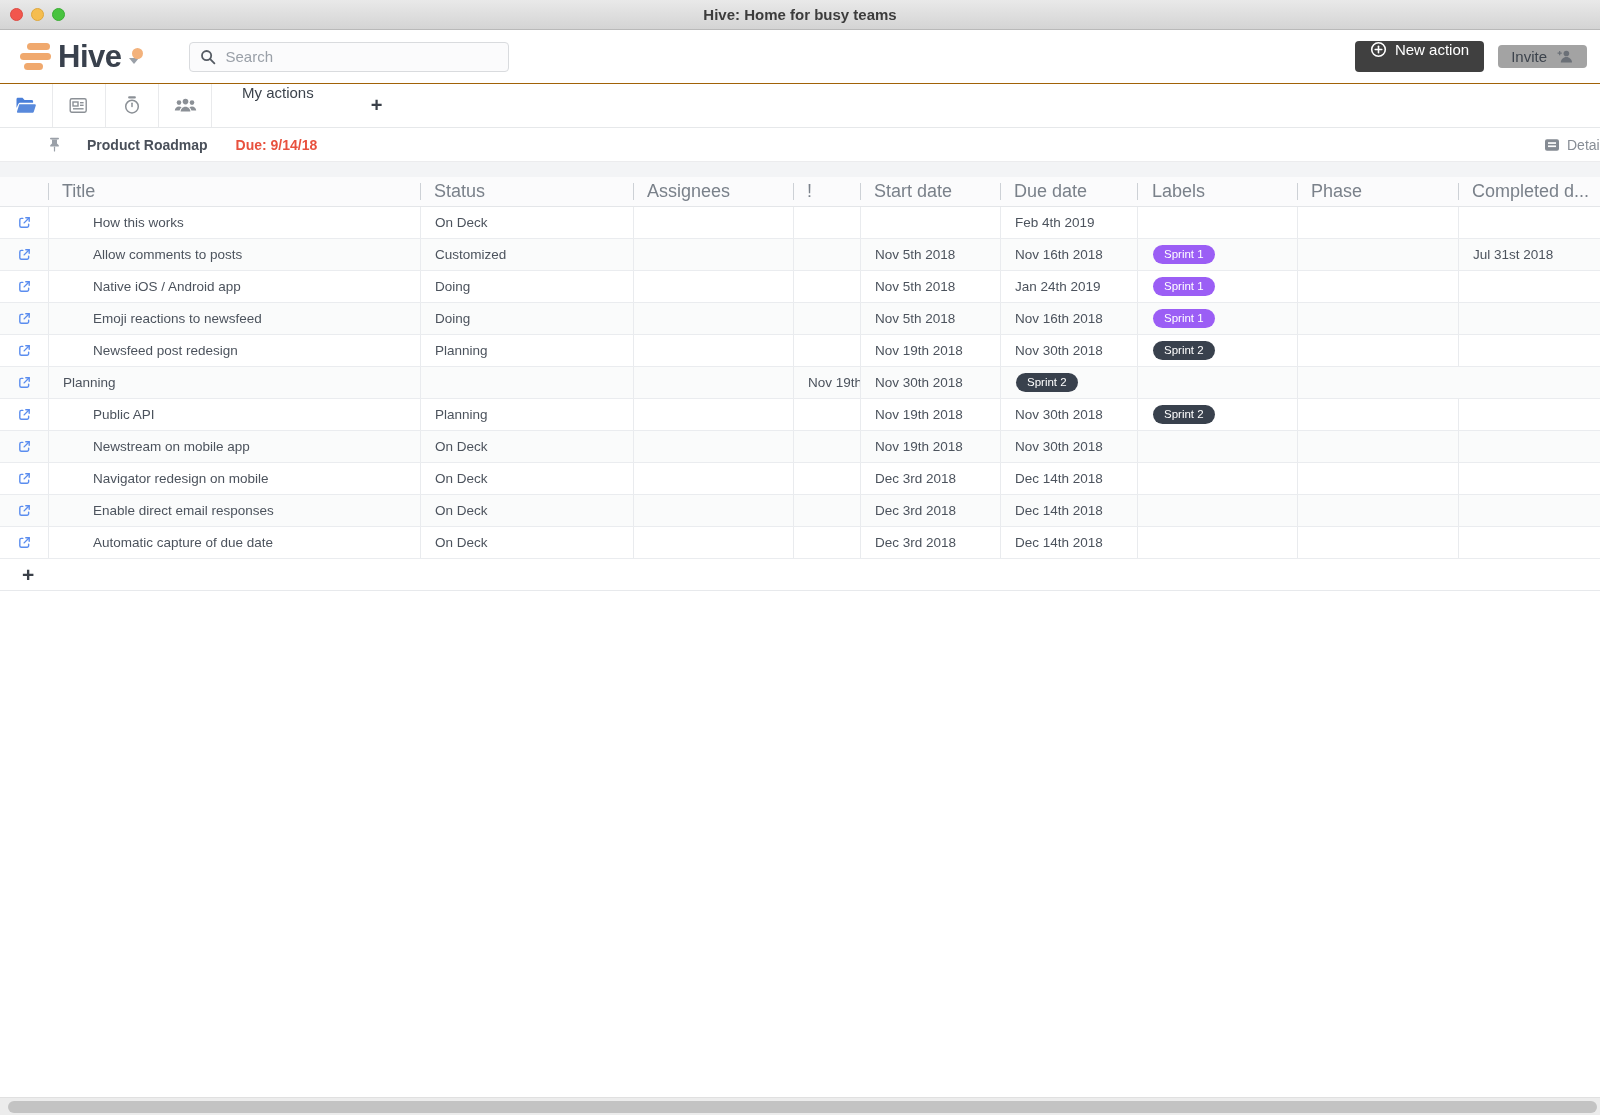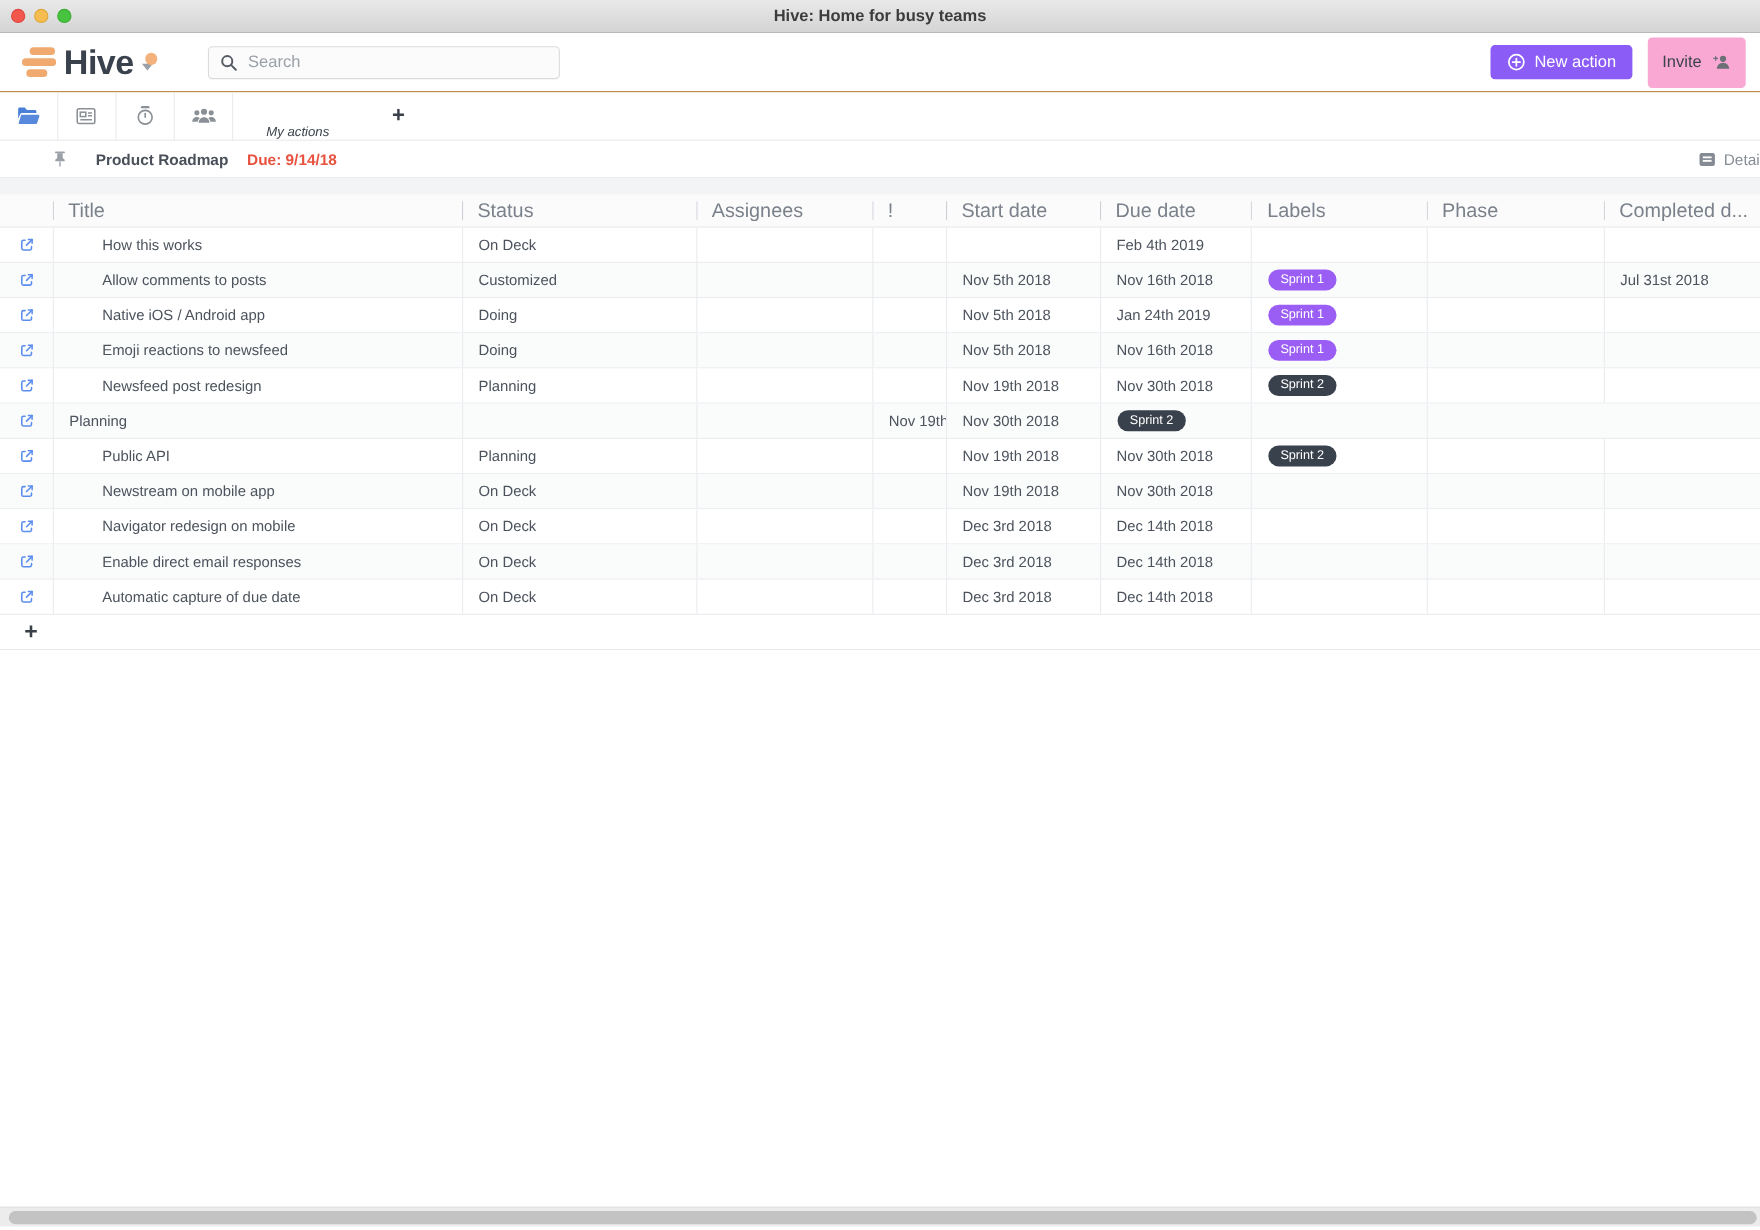--- a/index.html
+++ b/index.html
@@ -51,50 +51,50 @@
   }
   .search-box svg { flex:0 0 auto; margin-right:9px; }
   .search-box input {
     border:none; outline:none; background:transparent; width:100%;
     font-size:15px; color:#3c434c; font-family:inherit;
   }
   .search-box input::placeholder { color:#9aa0a8; }
 
   .header-right { margin-left:auto; display:flex; align-items:center; gap:14px; margin-right:13px; }
   .btn-new-action {
-    display:flex; align-items:center; gap:8px; height:31px; padding:0 15px;
-    background:#8b5cf6; border:none; border-radius:4px;
+    display:flex; gap:8px; height:31px; padding:0 15px;
+    background:#404040; border:none; border-radius:4px;
     color:#fff; font-size:15px; font-weight:500; font-family:inherit; cursor:pointer;
   }
   .btn-invite {
-    display:flex; align-items:center; gap:8px; height:46px; padding:0 13px;
-    background:#f9a8d4; border:none; border-radius:4px;
+    display:flex; align-items:center; gap:8px; height:23px; padding:0 13px;
+    background:#a3a3a3; border:none; border-radius:4px;
     color:#3c434c; font-size:15px; font-family:inherit; cursor:pointer;
   }
 
   
   .tab-bar { height:44px; background:#fff; border-bottom:1px solid #e6e8ea; display:flex; align-items:stretch; }
   .tab-icon-cell {
     width:53px; display:flex; align-items:center; justify-content:center;
     border-right:1px solid #e9eaec; cursor:pointer;
   }
   .tab-myactions {
-    display:flex; align-items:flex-end; padding:0 45px 0 30px;
-    font-size:12px; font-weight:500; color:#3c434c; cursor:pointer;font-style:italic;
+    display:flex; align-items:flex-start; padding:0 45px 0 30px;
+    font-size:15px; font-weight:500; color:#3c434c; cursor:pointer;
   }
   .tab-add { display:flex; align-items:center; font-size:20px; font-weight:700; color:#3a4049; cursor:pointer; padding:0 12px; }
 
   
   .project-bar {
     height:34px; background:#fff; border-bottom:1px solid #ececee;
     display:flex; align-items:center; position:relative;text-align:center;
   }
   .pin-icon { margin-left:48px; display:flex; }
   .project-title { margin-left:26px; font-size:14px; font-weight:700; color:#4a505a; cursor:pointer; }
-  .project-due { margin-left:17px; font-size:14px; font-weight:700; color:#e8513e; }
+  .project-due { margin-left:28px; font-size:14px; font-weight:700; color:#e8513e; }
   .project-detail {
     position:absolute; left:1544px; display:flex; align-items:center; gap:7px;
     color:#878d95; font-size:14px; cursor:pointer; white-space:nowrap;
   }
 
   .gap-strip { height:15px; background:#f3f4f6; }
 
   
   .grid-cols {
     display:grid;

